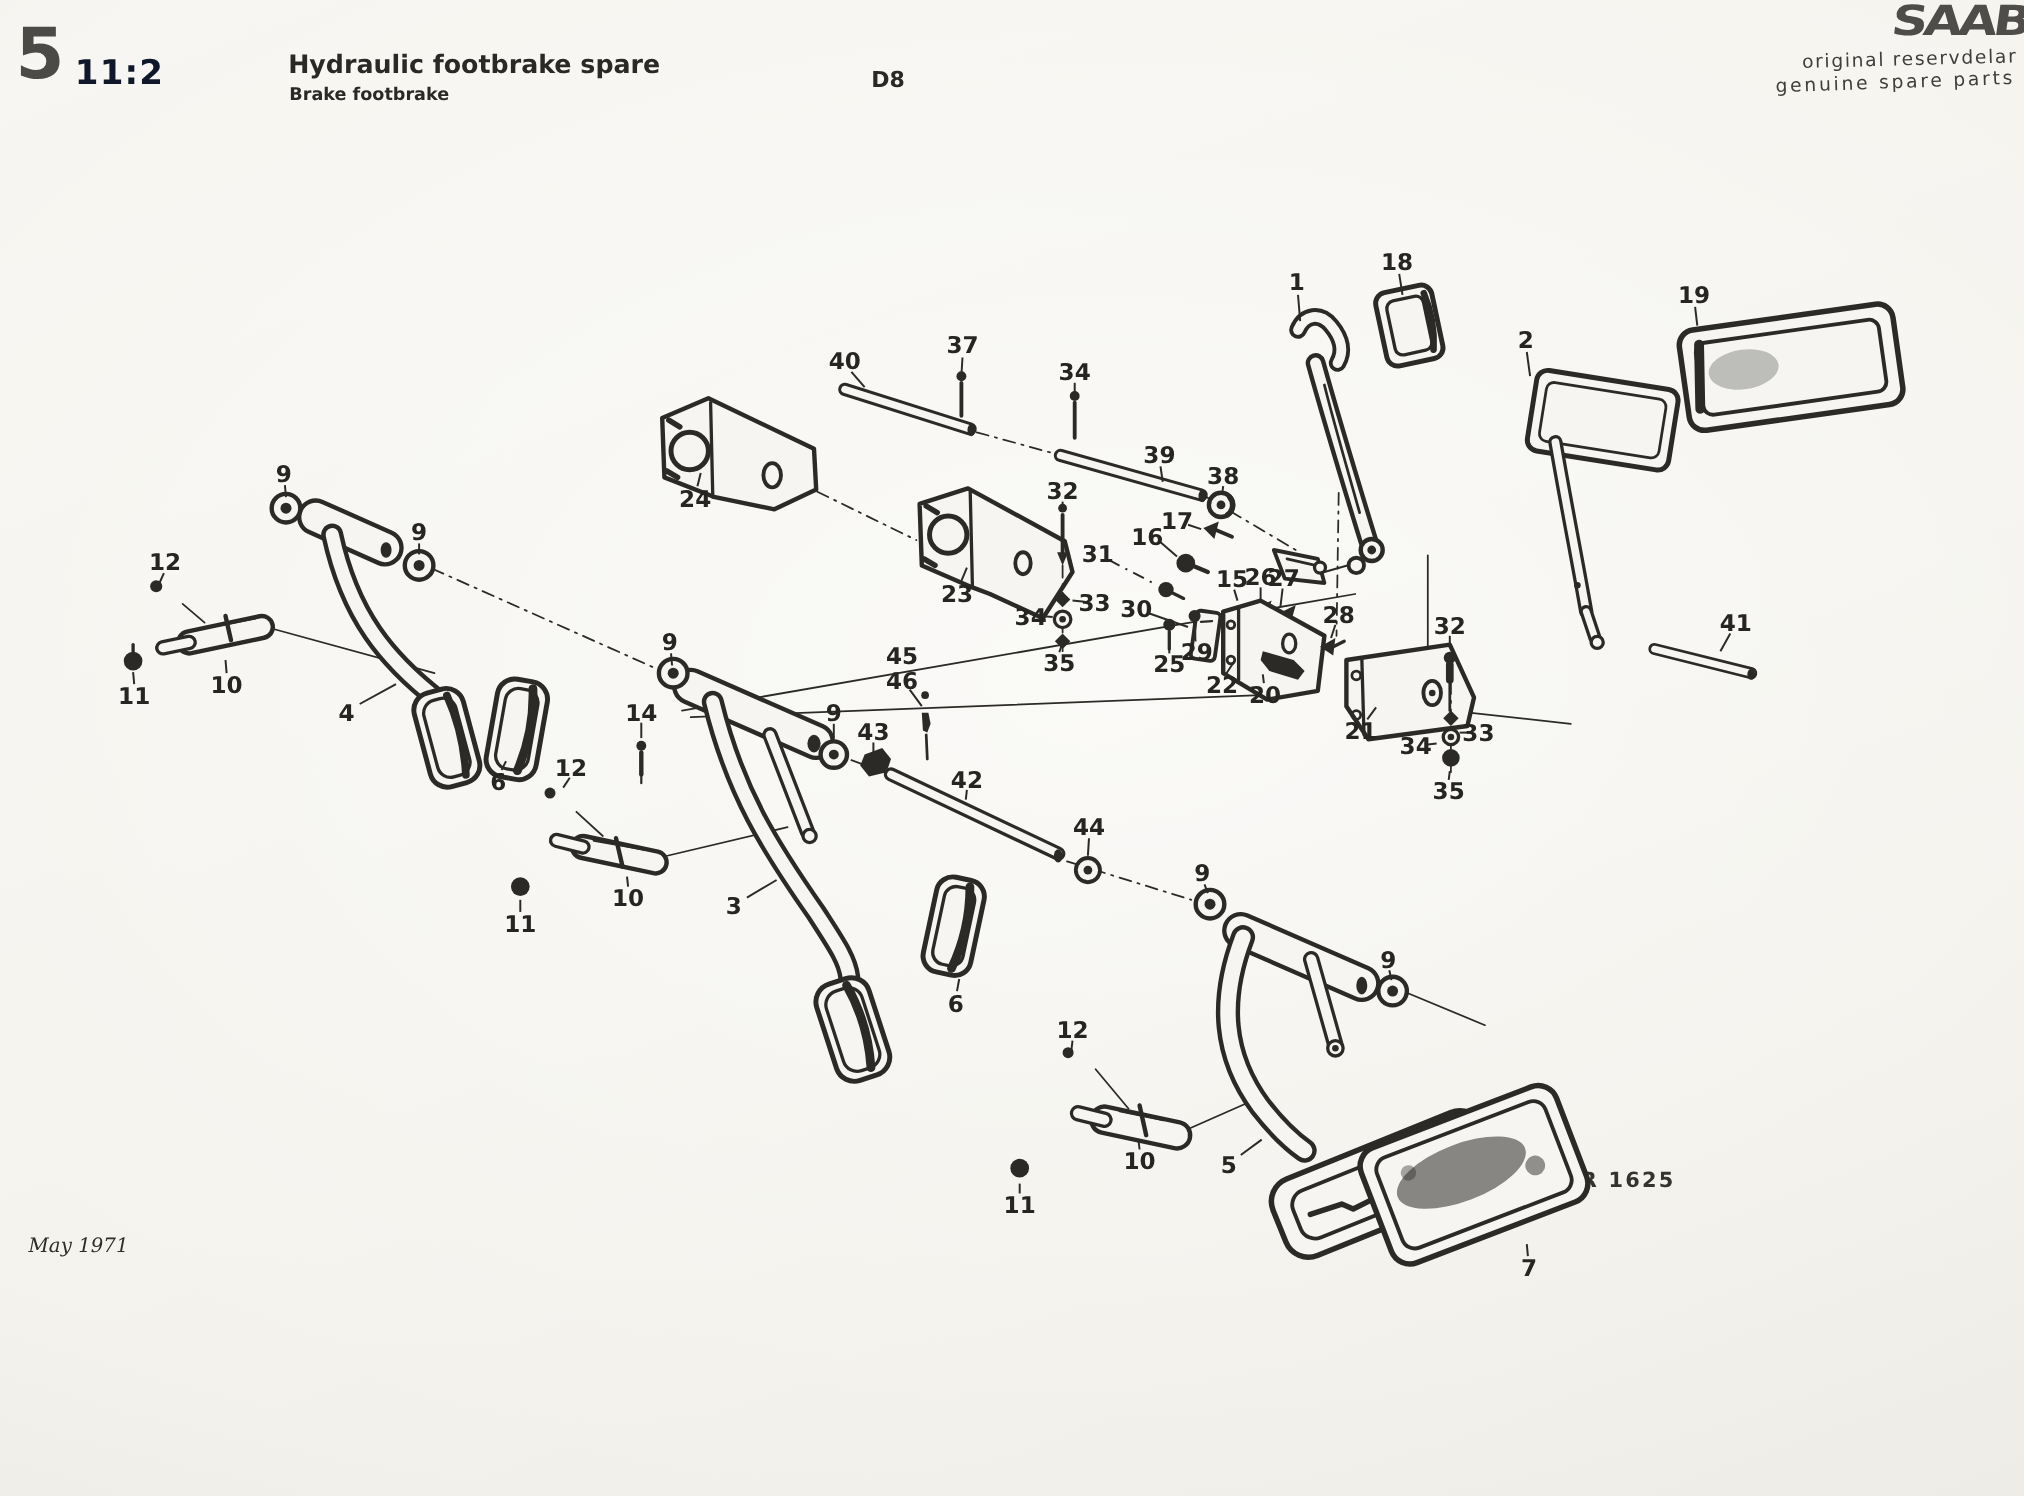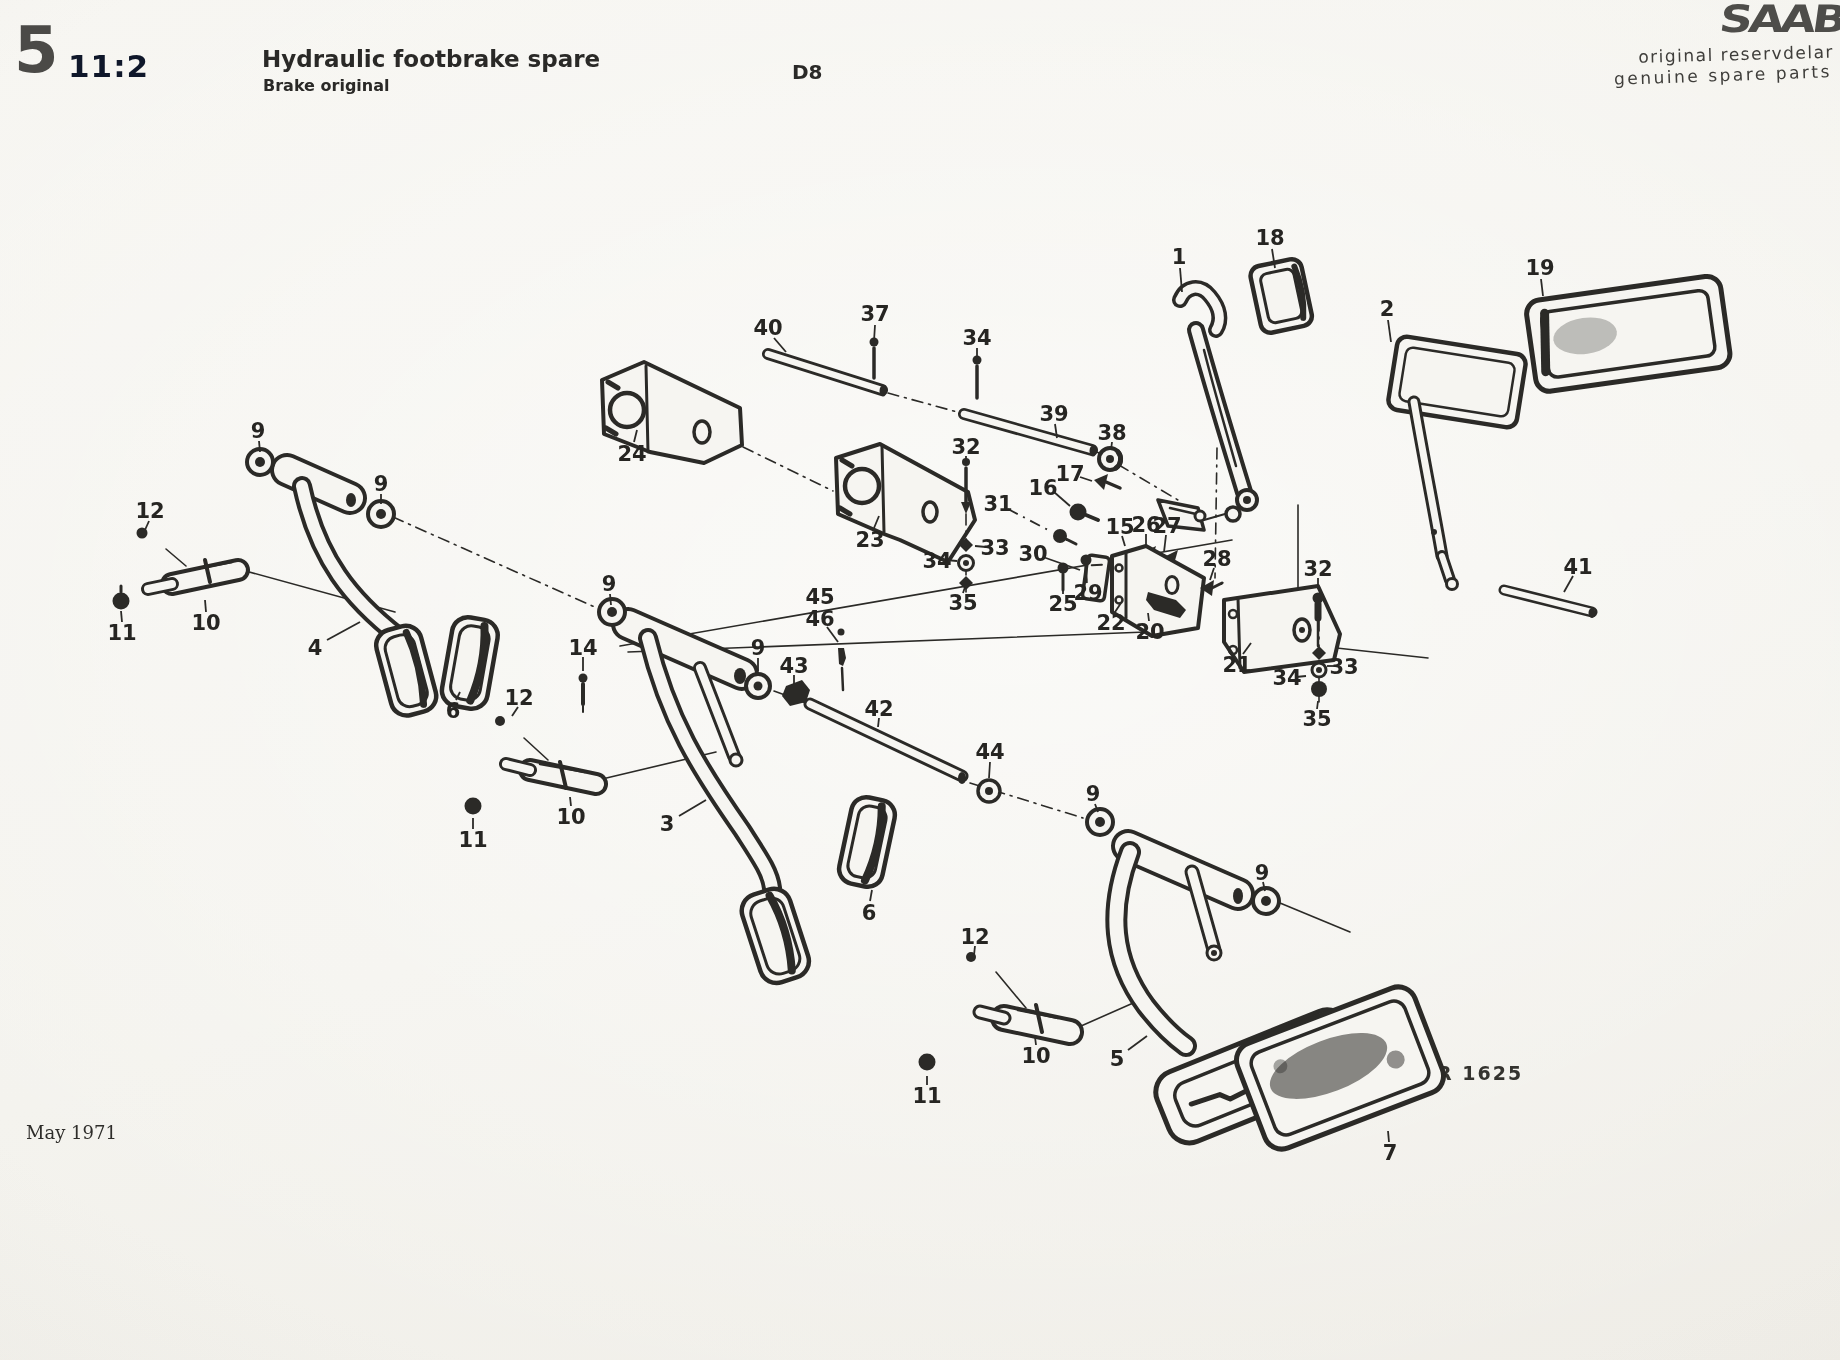--- a/index.html
+++ b/index.html
@@ -22,39 +22,39 @@
   #plate-code{left:792px;top:60px;font-size:20px;font-weight:bold;}
   #brand{position:absolute;right:0;top:0;width:340px;text-align:right;}
   #brand-logo{
     display:block;margin-right:-6px;
     font-size:46px;font-weight:900;letter-spacing:-4px;color:#4e4d4a;
     transform:skewX(-8deg) scaleY(0.82);transform-origin:right top;line-height:1.0;
   }
   #brand-line1{display:block;margin-right:6px;font-size:17px;color:#3f3e3b;letter-spacing:1.5px;transform:rotate(-1.5deg);}
   #brand-line2{display:block;margin-right:8px;margin-top:1px;font-size:17px;color:#3f3e3b;letter-spacing:2.5px;transform:rotate(-2deg);}
   #ref-code{left:1437px;top:1062px;font-size:19px;font-weight:bold;color:#34332f;letter-spacing:2px;}
-  #issue-date{left:26px;top:1122px;font-size:18px;font-family:"DejaVu Serif","Liberation Serif",serif;color:#2e2d2a;}
+  #issue-date{left:26px;top:1122px;font-size:18px;font-style:italic;font-family:"DejaVu Serif","Liberation Serif",serif;color:#2e2d2a;}
   svg{position:absolute;inset:0;}
   .s{stroke:#2b2a27;fill:none;stroke-linecap:round;stroke-linejoin:round;}
   .f{fill:#2b2a27;stroke:none;}
   .p{fill:#f6f5f1;}
   .pi{stroke:#f6f5f1;fill:none;stroke-linecap:round;stroke-linejoin:round;}
   .thin{stroke-width:1.6;}
   .dash{stroke-dasharray:11 6 2 6;}
   .leader{stroke:#2b2a27;stroke-width:1.8;}
   text.lbl{font:bold 21px "DejaVu Sans","Liberation Sans",sans-serif;fill:#262522;text-anchor:middle;}
 </style>
 </head>
 <body>
 <div id="paper"></div>
 
 <div class="hdr" id="section-number">5</div>
 <div class="hdr" id="section-ref">11:2</div>
 <div class="hdr" id="page-title">Hydraulic footbrake spare</div>
-<div class="hdr" id="page-subtitle">Brake original</div>
+<div class="hdr" id="page-subtitle">Brake footbrake</div>
 <div class="hdr" id="plate-code">D8</div>
 <div id="brand">
   <span id="brand-logo">SAAB</span>
   <span id="brand-line1">original reservdelar</span>
   <span id="brand-line2">genuine spare parts</span>
 </div>
 <div class="hdr" id="ref-code">R 1625</div>
 <div class="hdr" id="issue-date">May 1971</div>
 
 <svg id="diagram" viewBox="0 0 1840 1360" width="1840" height="1360">

